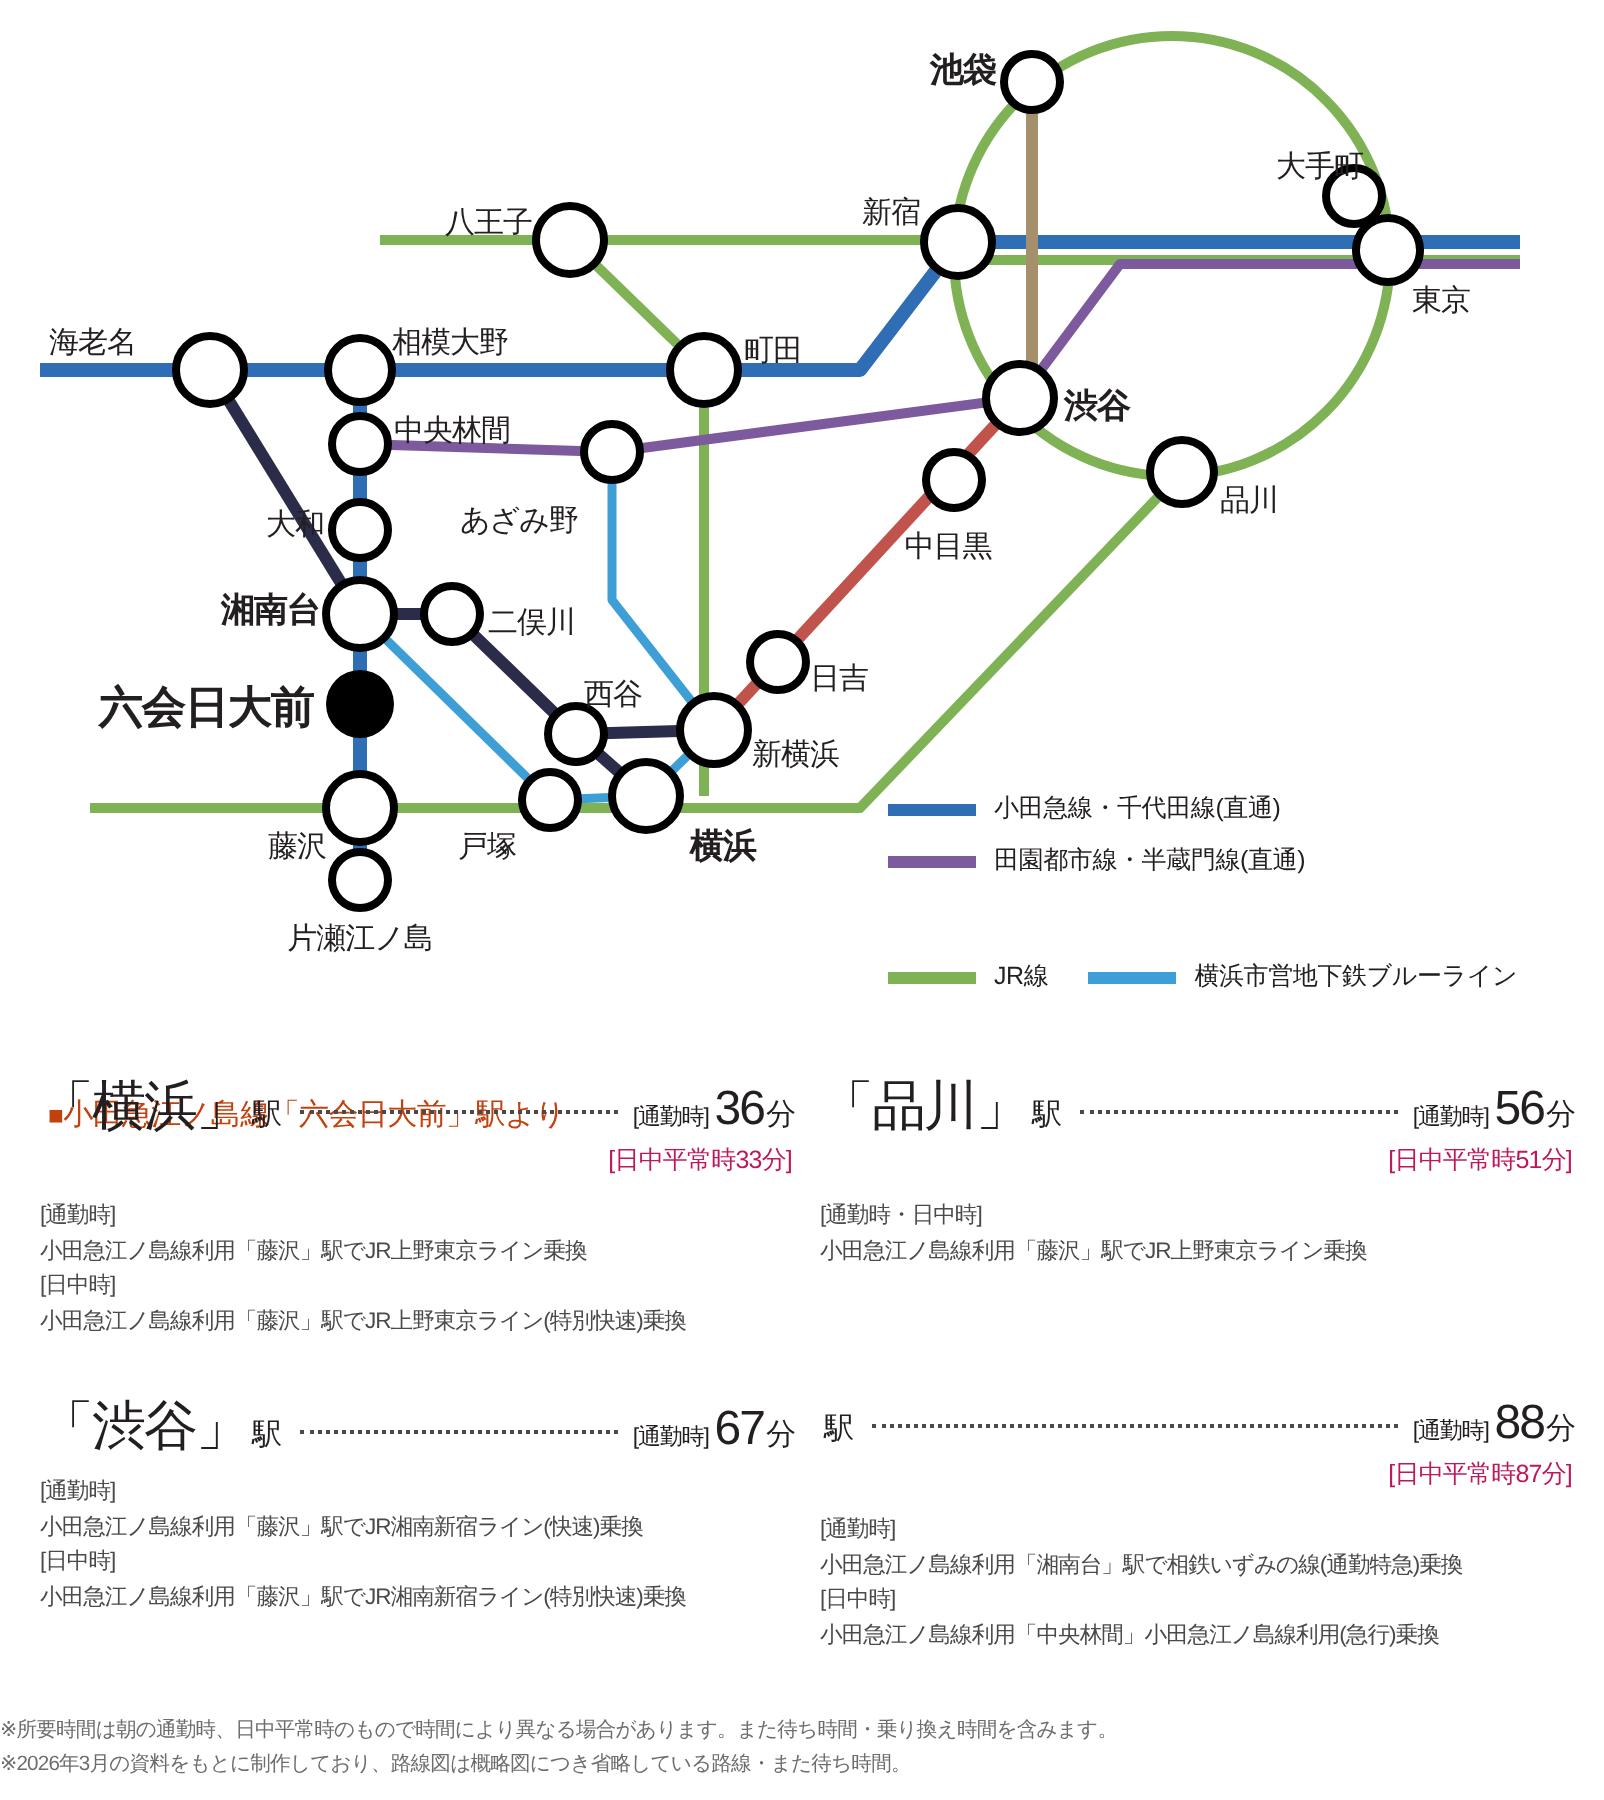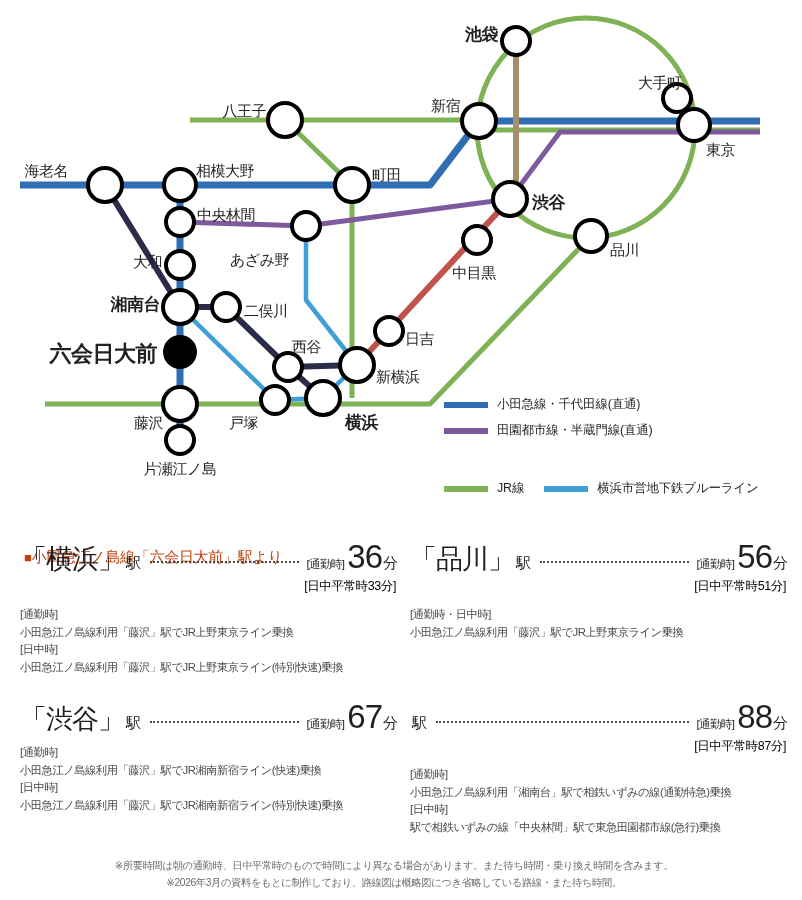--- a/index.html
+++ b/index.html
@@ -109,53 +109,53 @@
     top: -5px;
     min-width: 20px;
   }
   .tag {
     font-size: 11.5px;
     letter-spacing: -0.6px;
     color: #231f20;
     margin-right: 3px;
   }
   .big-num {
-    font-size: 33px;
+    font-size: 24px;
     font-weight: normal;
     letter-spacing: -1px;
     line-height: 1;
     color: #231f20;
   }
   .unit {
     font-size: 15px;
     margin-left: 1px;
   }
   .dest-sub {
     text-align: right;
     font-size: 12.5px;
     letter-spacing: -0.4px;
     margin-top: 5px;
     margin-right: 2px;
-    color: #000000;
+    color: #be185d;
   }
   .dest-notes {
     margin-top: 11px;
     font-size: 11.3px;
     line-height: 1.55;
     letter-spacing: -0.5px;
     color: #4a4a4a;
   }
   .dest-notes div { white-space: nowrap; }
 
   
   #footnotes {
     position: absolute;
     left: 0; right: 14px;
     top: 858px;
-    text-align: center;
+    text-align: left;
     font-size: 10.3px;
     line-height: 1.65;
     letter-spacing: -0.4px;
     color: #6d6d6d;
   }
 </style>
 </head>
 <body>
 
 <div id="map-wrap">
@@ -397,20 +397,20 @@
     <span class="dots"></span>
     <span class="tag">[通勤時]</span>
     <span class="big-num">88</span>
     <span class="unit">分</span>
   </div>
   <div class="dest-sub">[日中平常時87分]</div>
   <div class="dest-notes">
       <div>[通勤時]</div>
       <div>小田急江ノ島線利用「湘南台」駅で相鉄いずみの線(通勤特急)乗換</div>
       <div>[日中時]</div>
-      <div>駅で相鉄いずみの線「中央林間」駅で東急田園都市線(急行)乗換</div>
+      <div>小田急江ノ島線利用「中央林間」小田急江ノ島線利用(急行)乗換</div>
     </div>
 </div>
 
 <div id="footnotes">
   <div>※所要時間は朝の通勤時、日中平常時のもので時間により異なる場合があります。また待ち時間・乗り換え時間を含みます。</div>
   <div>※2026年3月の資料をもとに制作しており、路線図は概略図につき省略している路線・また待ち時間。</div>
 </div>
 
 </body></html>

